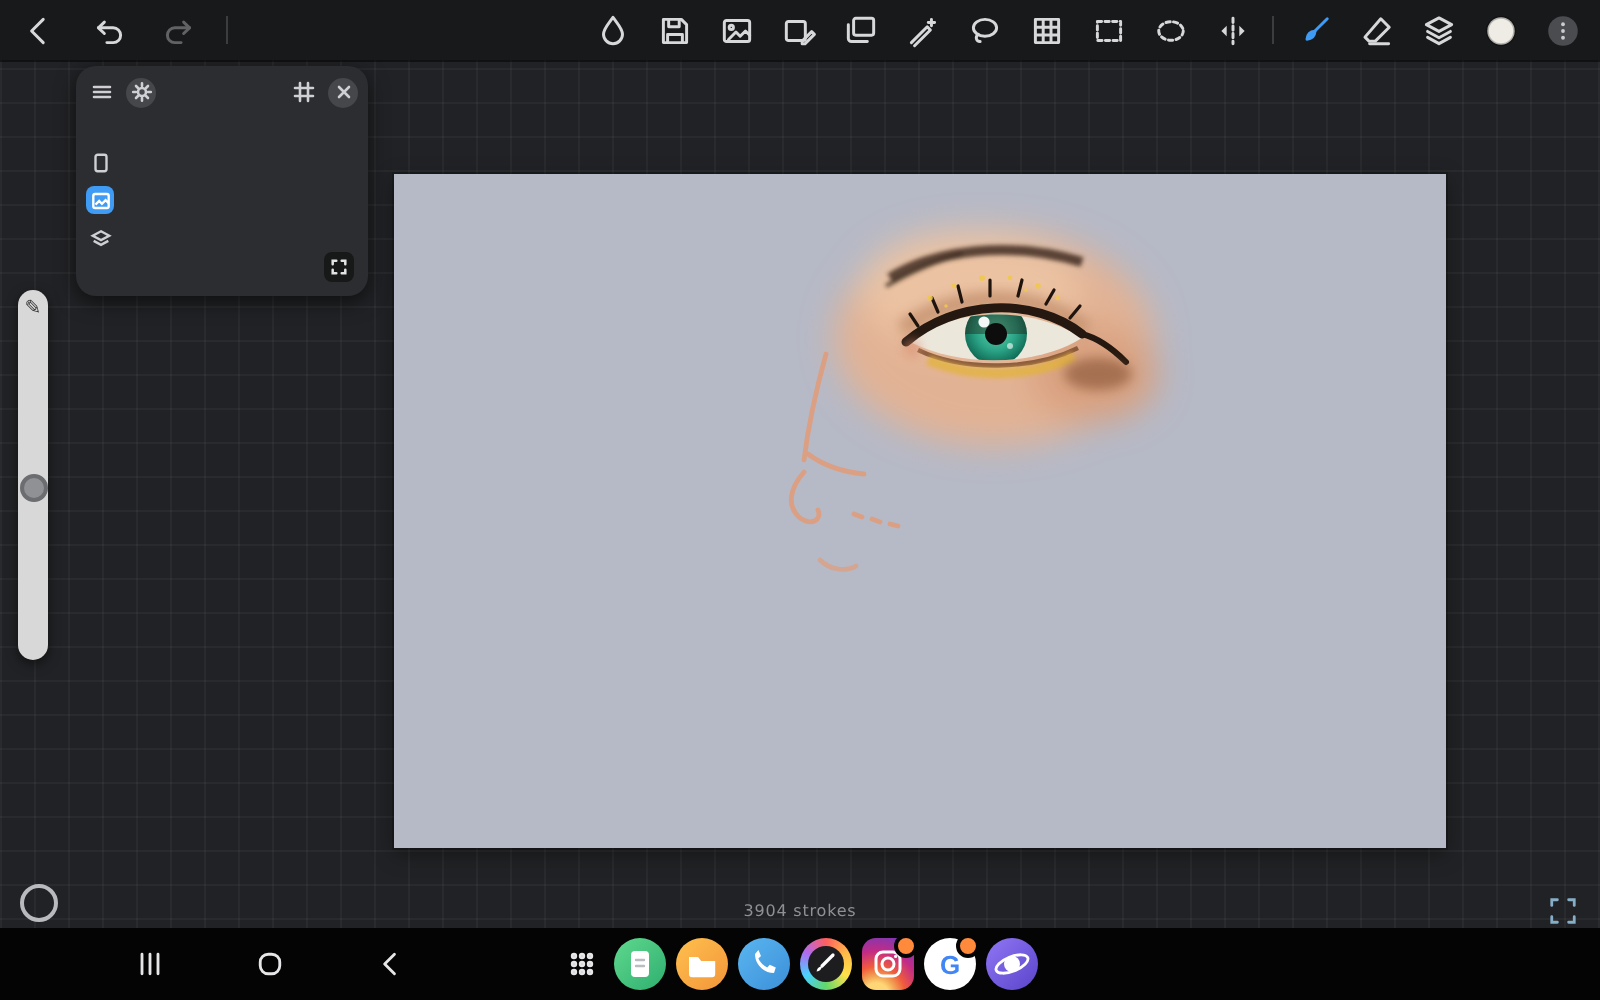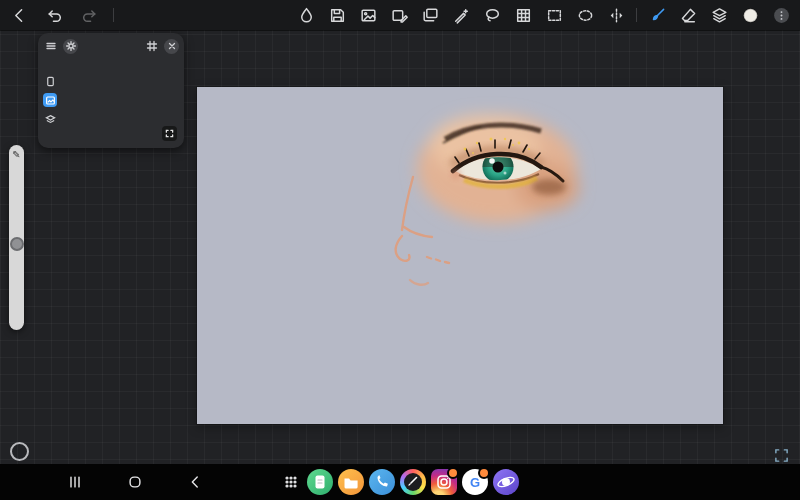--- a/index.html
+++ b/index.html
@@ -363,20 +363,21 @@
       </div>
     </div>
   </div>
 
   <div class="slider">
     <span class="pencil">✎</span>
     <span class="knob"></span>
   </div>
 
   <button class="loupe"></button>
+  <div class="strokes">3904 strokes</div>
   <button class="fsbtn">
     <svg viewBox="0 0 16 16">
         <path d="M2 5 V2 H5 M11 2 H14 V5 M14 11 V14 H11 M5 14 H2 V11"></path>
       </svg>
   </button>
 
   <nav class="navbar">
     <div class="nav-sys">
       <button class="nic">
           <svg viewBox="0 0 18 18">

